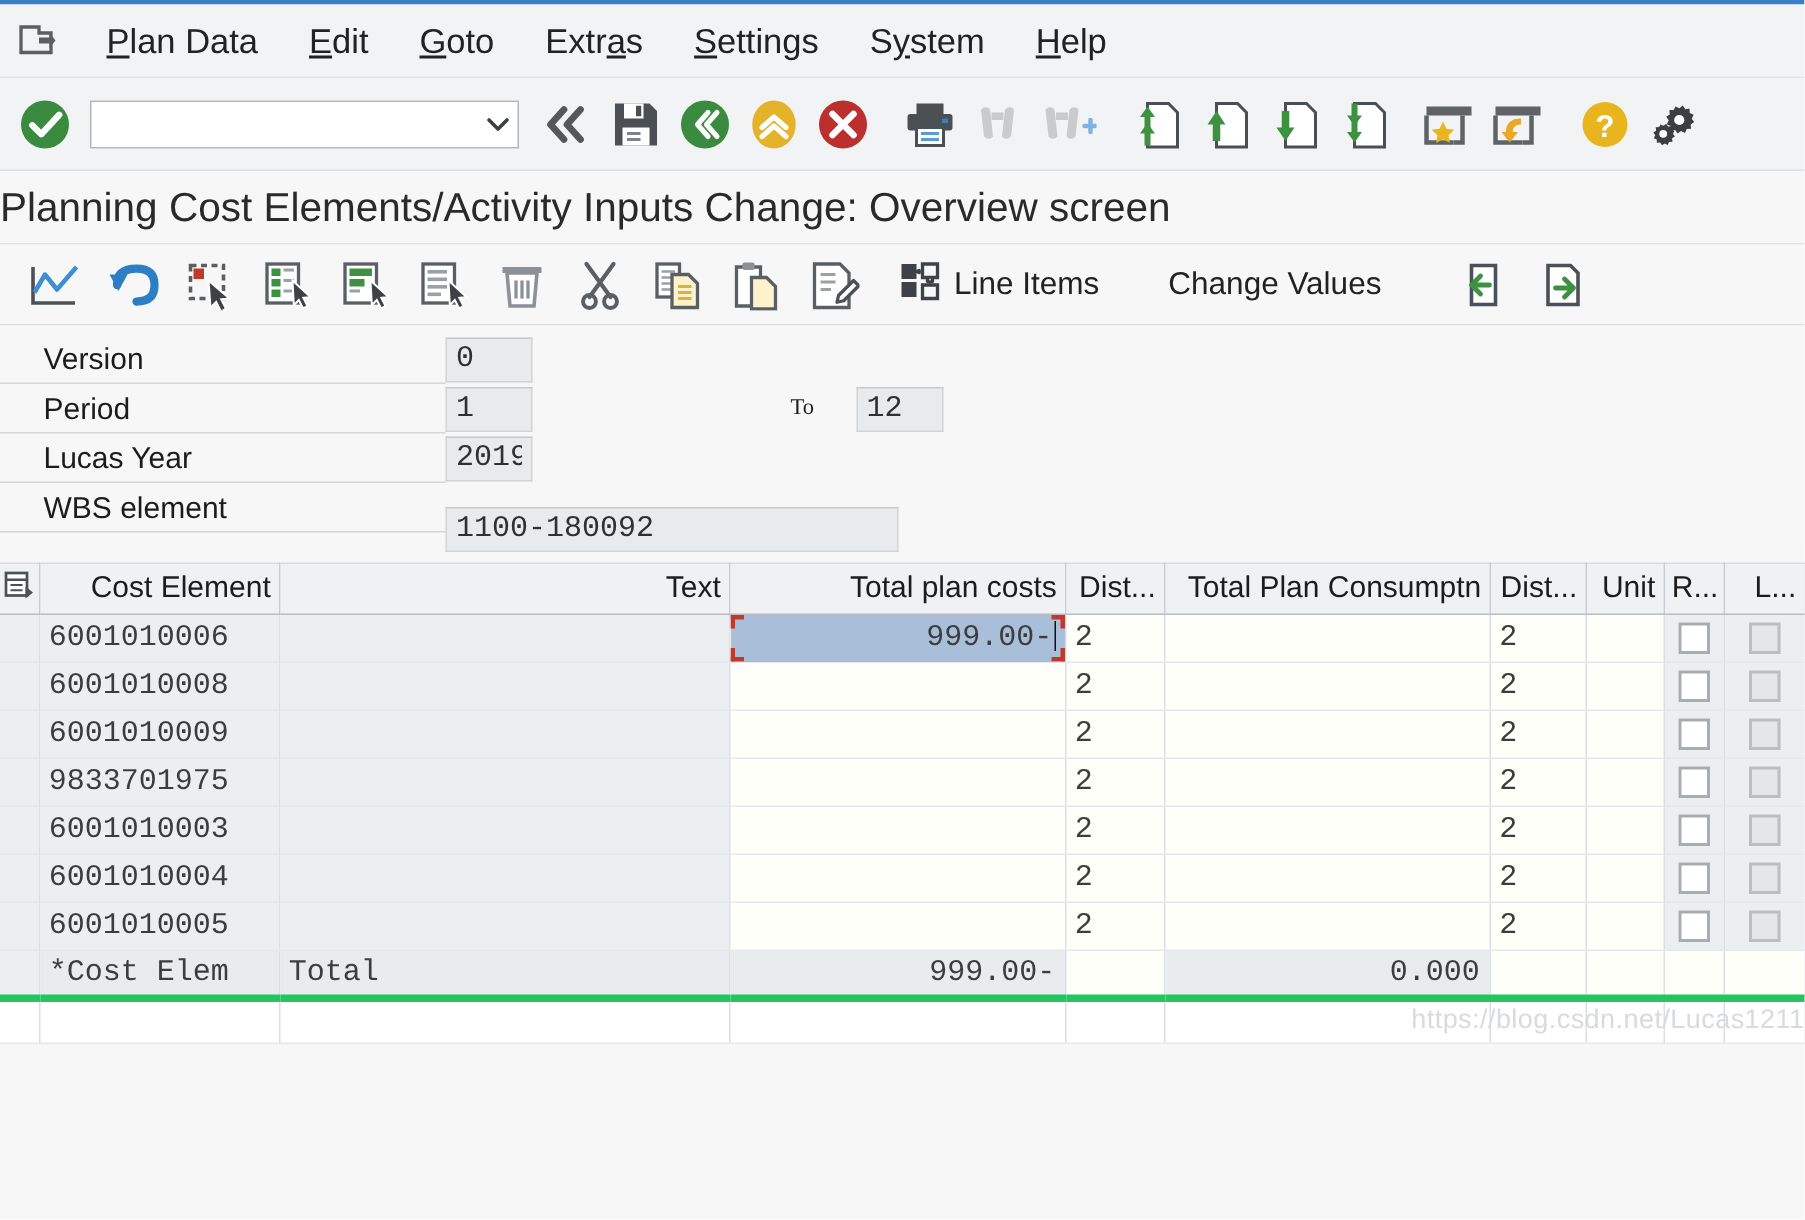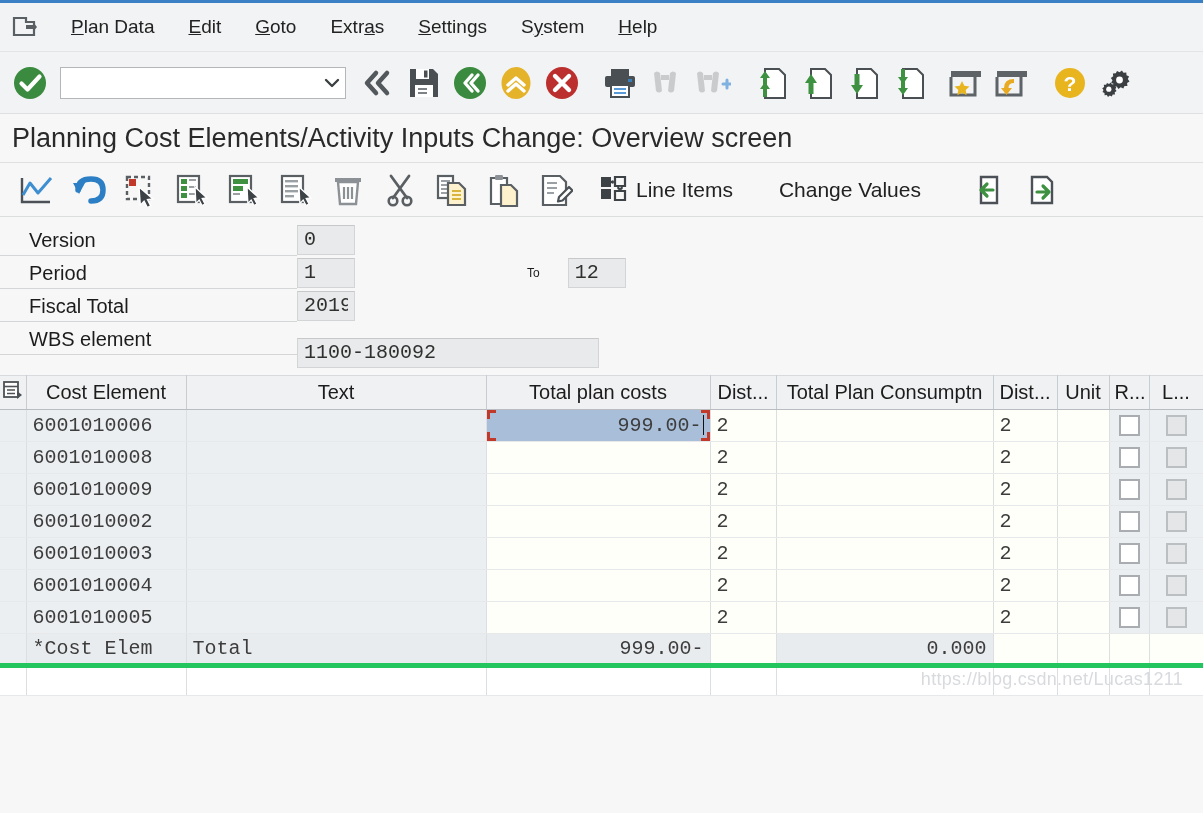--- a/index.html
+++ b/index.html
@@ -32,21 +32,21 @@
     align-items: center;
     padding-left: 8px;
     border-bottom: 1px solid #e3e4e5;
   }
   .menu-sysicon {
     width: 34px; height: 30px;
     display: flex; align-items: center; justify-content: center;
     margin-right: 12px;
   }
   .menu-item {
-    font-size: 19px;
+    font-size: 23px;
     color: #222;
     padding: 3px 17px;
     cursor: default;
     white-space: nowrap;
   }
   .menu-item .uline { text-decoration: underline; }
 
   
   .systoolbar {
     height: 62px;
@@ -84,21 +84,21 @@
     width: 26px; height: 30px;
     display: flex; align-items: center; justify-content: center;
     cursor: default;
   }
 
   
   .titlebar {
     height: 49px;
     background: #f7f7f7;
     display: flex; align-items: center;
-    padding-left: 12px;
+    padding-left: 0;
     border-bottom: 1px solid #e0e1e2;
     text-align: center;
   }
   .titlebar .t {
     font-size: 27px;
     color: #2a2a2a;
     font-weight: 400;
     white-space: nowrap;
   }
 
@@ -167,23 +167,24 @@
     font-family: "Liberation Mono", monospace;
     color: #30302f;
     padding: 0 6px;
     display: flex; align-items: center;
     outline: none;
   }
   .fin.w-short { width: 58px; }
   .fin.w-year  { width: 58px; }
   .fin.w-wbs   { width: 302px; margin-top: 28px; }
   .to-label {
-    font-size: 12px; color: #1c1c1c;
+    font-size: 15px; color: #1c1c1c;
     margin-left: 172px; margin-right: 28px;
     white-space: nowrap;
+    font-family: Liberation Serif, serif;
   }
   .wbs-desc {
     font-size: 20px; color: #1c1c1c;
     margin-left: 22px; white-space: nowrap;
   }
 
   
   .tablewrap {
     margin-top: 14px;
     position: relative;
@@ -196,21 +197,21 @@
     font-size: 20px;
   }
   table.grid th {
     background: #f0f1f2;
     border-right: 1px solid #c9ccd0;
     border-bottom: 1px solid #b9bcc0;
     border-top: 1px solid #d8dadd;
     font-weight: 400;
     font-size: 20px;
     color: #1c1c1c;
-    text-align: center;
+    text-align: right;
     height: 34px;
     padding: 0 5px;
     white-space: nowrap;
     overflow: hidden;
     font-family: "Liberation Sans", sans-serif;
   }
   table.grid td {
     height: 32px;
     border-right: 1px solid #dcdfe2;
     border-bottom: 1px solid #e6e8ea;
@@ -257,21 +258,21 @@
     border: 2px solid #a9acb0;
     background: #ffffff;
     display: block;
     margin: 0 auto;
   }
   .cbox.dis { background: #e4e6e8; border-color: #bcbfc2; }
   td.cbcell { text-align: center; padding: 0; background: #eceff2; }
 
   .watermark {
     position: absolute;
-    right: 20px; bottom: 6px;
+    right: 0; bottom: 6px;
     font-size: 18px;
     color: #d8dade;
     font-family: "Liberation Sans", sans-serif;
     letter-spacing: .3px;
     user-select: none;
   }
 </style>
 </head>
 <body>
 
@@ -605,21 +606,21 @@
     </div>
 
     <div class="frow">
       <div class="flabel">Period</div>
       <input class="fin w-short" value="1" style="">
       <div class="to-label">To</div>
       <input class="fin w-short" value="12" style="">
     </div>
 
     <div class="frow">
-      <div class="flabel">Fiscal Total</div>
+      <div class="flabel">Lucas Year</div>
       <input class="fin w-year" value="2019" style="">
     </div>
 
     <div class="frow">
       <div class="flabel">WBS element</div>
       <input class="fin w-wbs" value="1100-180092" style="">
     </div>
   </div>
 
   <div class="tablewrap">
@@ -706,21 +707,21 @@
             <td class="c-in"></td>
             <td class="cbcell">
               <span class="cbox"></span>
             </td>
             <td class="cbcell">
               <span class="cbox dis"></span>
             </td>
           </tr>
           <tr>
             <td class="rowsel"></td>
-            <td class="c-ro">6001010002</td>
+            <td class="c-ro">9833701975</td>
             <td class="c-ro"></td>
             <td class="c-in c-num"></td>
             <td class="c-in">2</td>
             <td class="c-in c-num"></td>
             <td class="c-in">2</td>
             <td class="c-in"></td>
             <td class="cbcell">
               <span class="cbox"></span>
             </td>
             <td class="cbcell">

